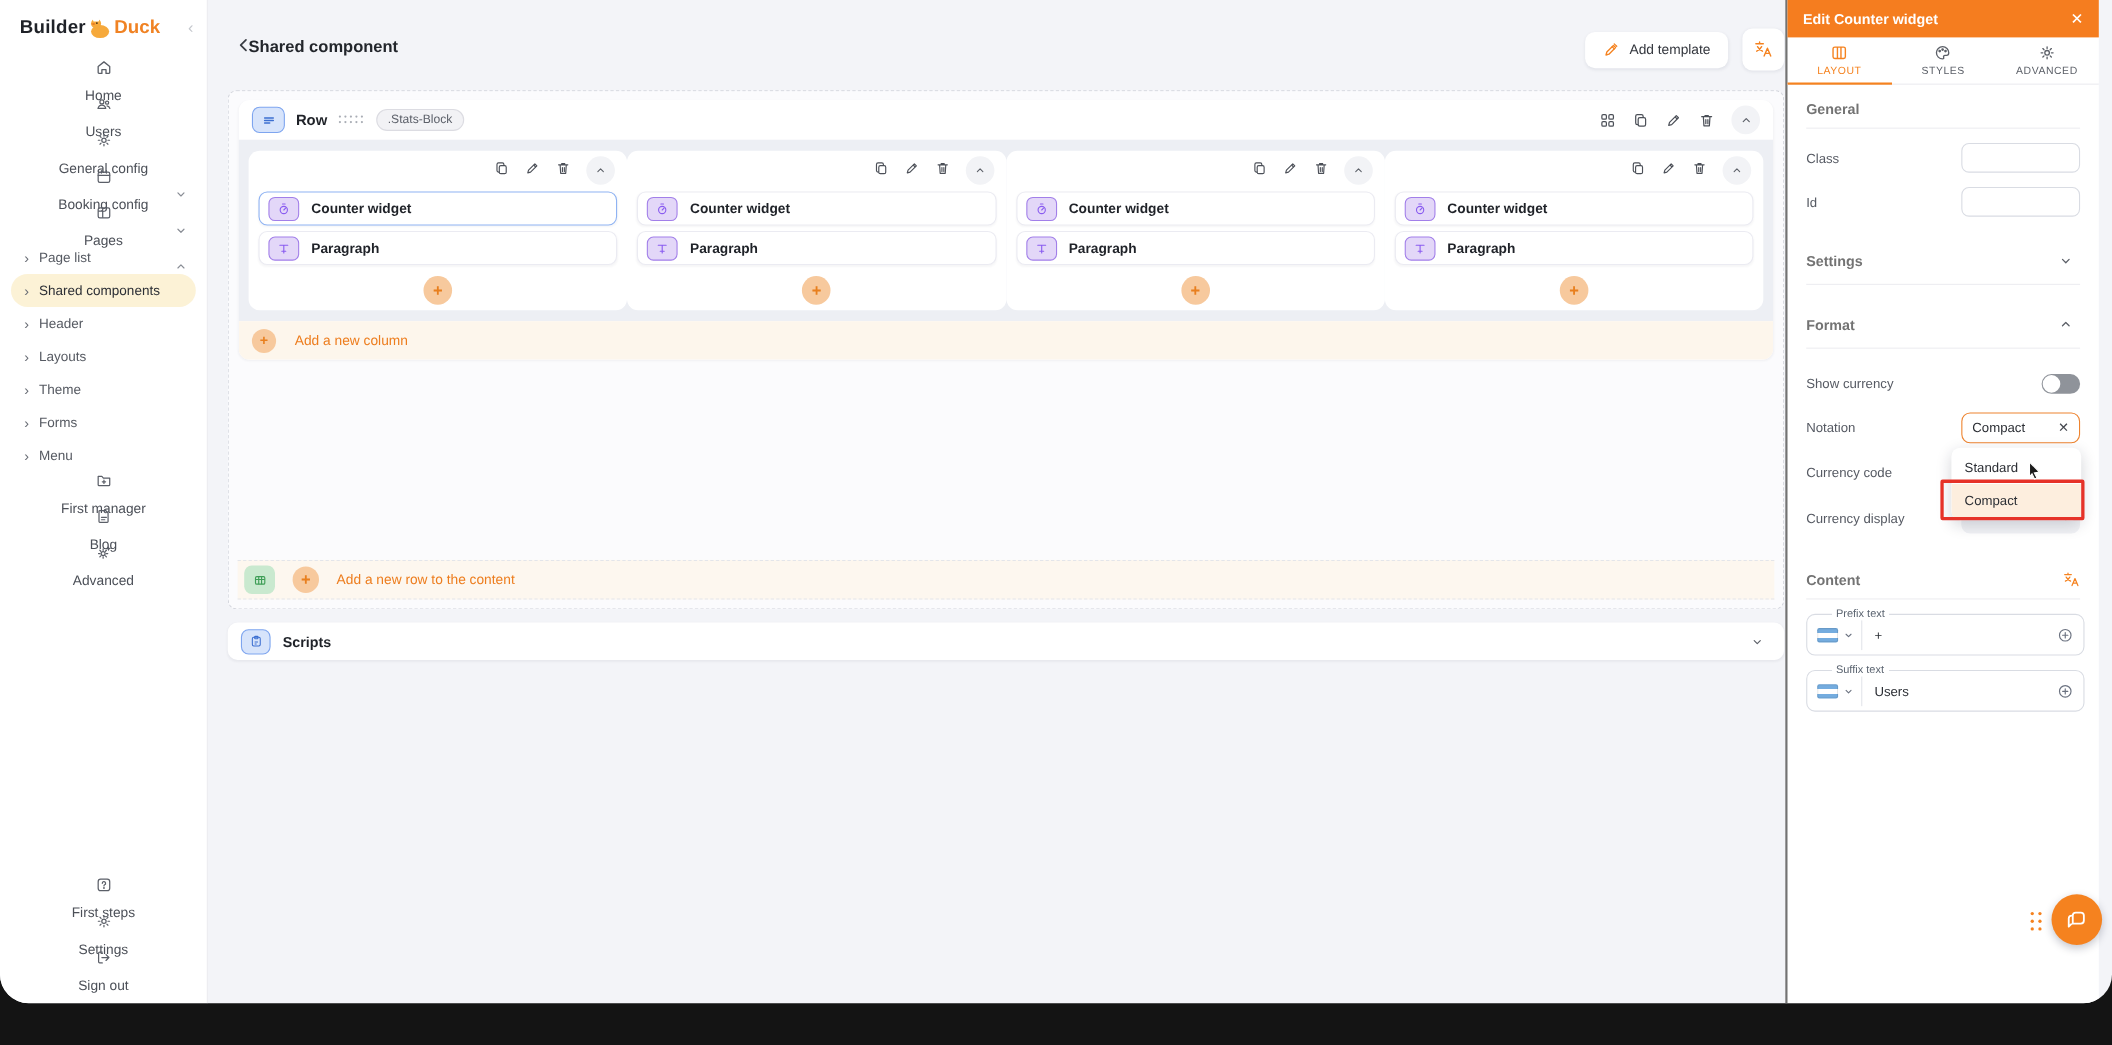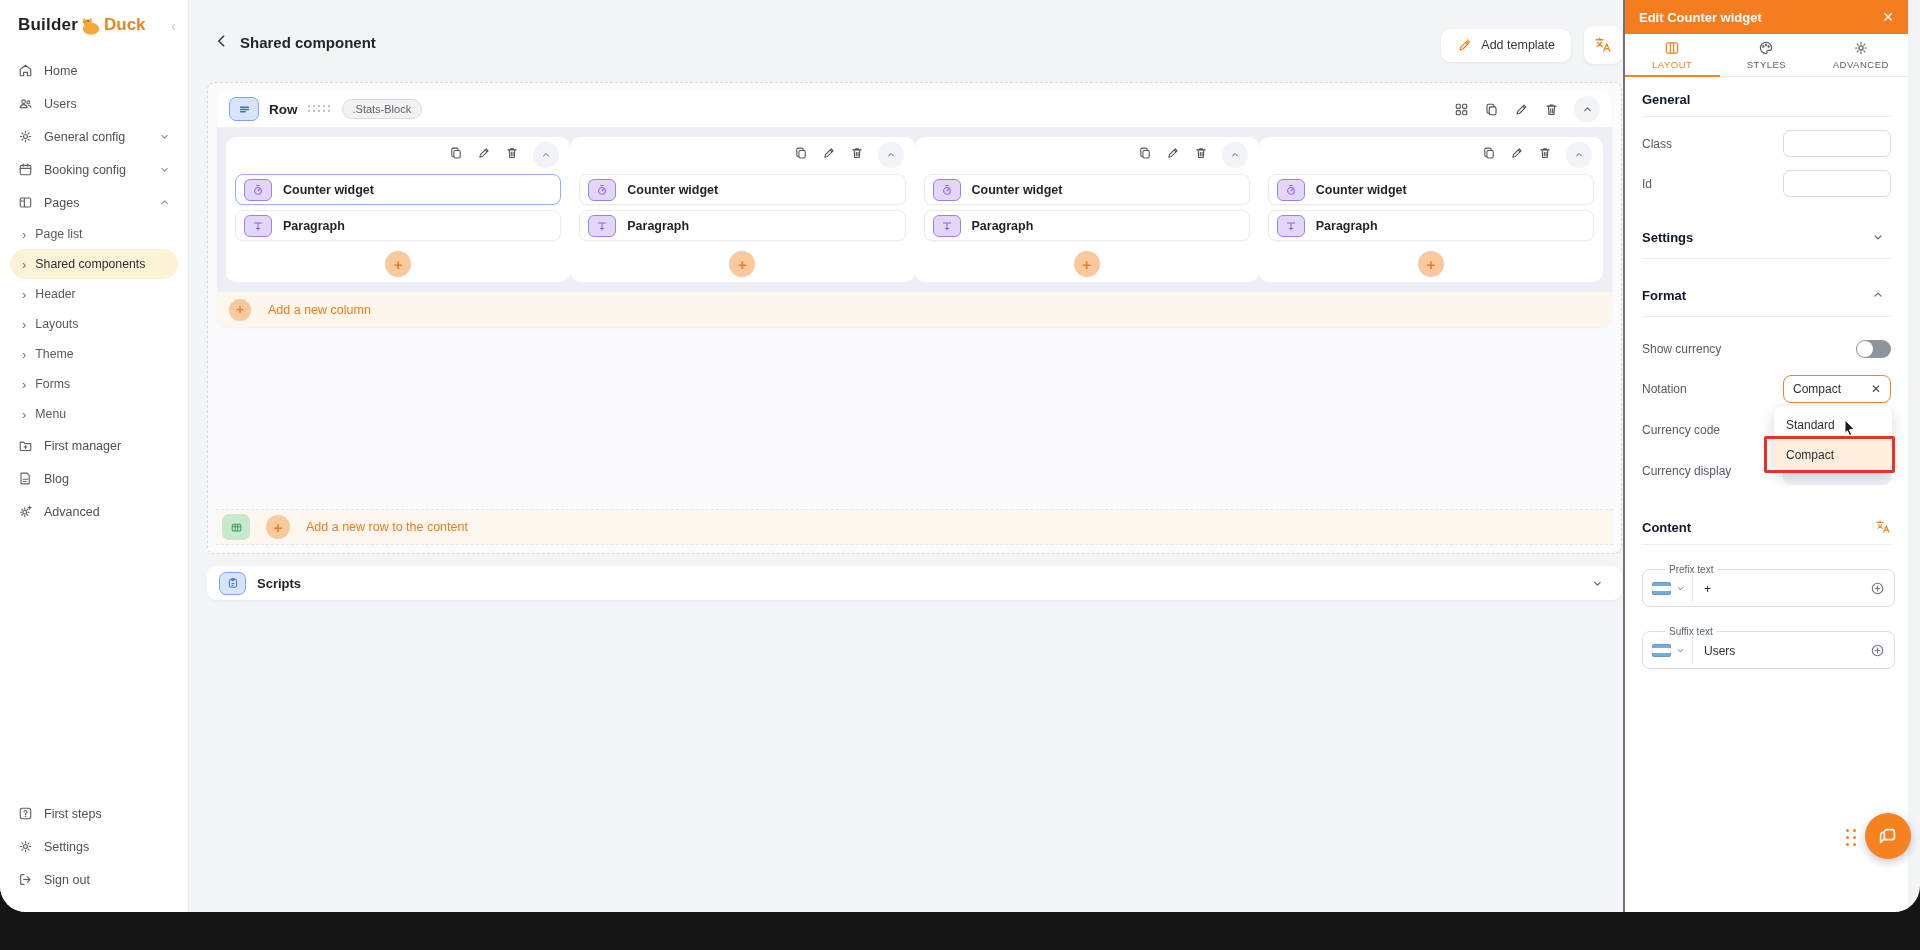--- a/index.html
+++ b/index.html
@@ -11,35 +11,35 @@
   
   .sidebar { position:absolute; left:0; top:0; width:189px; height:100%; background:#fff;
              border-right:1px solid #ececf0; display:flex; flex-direction:column; }
   .logo-row { display:flex; align-items:center; padding:14px 12px 10px 18px; }
   .logo-builder { font-size:17px; font-weight:800; color:#1f2228; letter-spacing:.2px; }
   .logo-duck-img { width:24px; height:22px; margin:0 1px; }
   .logo-duck { font-size:17px; font-weight:800; color:#f08223; }
   .logo-collapse { margin-left:auto; color:#c4c7cd; font-size:15px; cursor:pointer; line-height:1; }
   .nav { padding:8px 10px 0; }
   .s-item { display:flex; align-items:center; gap:11px; height:33px; padding:0 8px; color:#4c5058;
-            font-size:12.5px; border-radius:17px; cursor:pointer; }
+            font-size:12.5px; border-radius:17px; cursor:pointer;flex-direction:column; }
   .s-item svg { color:#5b5f68; flex:none; }
   .s-item .chev { margin-left:auto; color:#8a8e96; }
   .s-sub { display:flex; align-items:center; gap:9px; height:30px; padding:0 8px 0 12px; color:#565a62;
            font-size:12.3px; border-radius:16px; cursor:pointer; }
   .s-sub .arr { font-size:13px; color:#6a6e76; line-height:1; }
   .s-sub.active { background:#fcf2d6; color:#2c2f35; font-weight:400; }
   .nav-spacer { flex:1; }
   .nav-bottom { padding:0 10px 16px; }
 
   
   .main { position:absolute; left:190px; top:0; right:285px; bottom:0; }
   .main-header { position:absolute; left:0; top:30px; width:100%; height:30px; }
   .back-ic { position:absolute; left:24px; top:3px; color:#3a3d44; cursor:pointer; }
-  .page-title { position:absolute; left:50px; top:4px; font-size:15px; font-weight:700; color:#23262c; }
+  .page-title { position:absolute; left:36px; top:4px; font-size:15px; font-weight:700; color:#23262c; }
   .main-actions { position:absolute; right:13px; top:26px; display:flex; gap:13px; align-items:center; }
   .btn-template { display:flex; align-items:center; gap:9px; background:#fff; border-radius:9px;
                   padding:9px 16px; font-size:12.5px; color:#33363d; cursor:pointer;
                   box-shadow:0 1px 3px rgba(30,35,60,.08); }
   .btn-template svg { color:#f5821f; }
   .btn-icon-sq { width:38px; height:38px; background:#fff; border-radius:9px; display:flex; align-items:center;
                  justify-content:center; color:#f5821f; cursor:pointer; box-shadow:0 1px 3px rgba(30,35,60,.08); }
 
   .canvas { position:absolute; left:17px; right:13px; top:82px; height:472px;
             border:1px dashed #d5d7de; border-radius:8px; background:#fbfbfd; }
@@ -88,21 +88,21 @@
   .panel { position:absolute; right:12px; top:0; width:285px; height:100%; background:#fff; border-left:2px solid #737373; }
   .panel-head { height:34px; background:#f57d1f; color:#fff; display:flex; align-items:center; padding:0 14px; }
   .panel-title { font-size:13px; font-weight:600; }
   .panel-close { margin-left:auto; font-size:14px; cursor:pointer; font-weight:700; }
   .tabs { height:43px; display:flex; border-bottom:1px solid #ececf0; position:relative; }
   .tab { flex:1; display:flex; flex-direction:column; align-items:center; justify-content:center; gap:3px;
          font-size:9.5px; letter-spacing:.5px; color:#5c6068; cursor:pointer; }
   .tab.active { color:#f5821f; }
   .tab-underline { position:absolute; left:0; bottom:-1px; width:95px; height:2px; background:#f5821f; }
   .pbody { padding:15px 17px 0; position:relative; }
-  .sec-head { font-size:13px; font-weight:700; color:#0f172a; }
+  .sec-head { font-size:13px; font-weight:700; color:#737373; }
   .sec-row { display:flex; align-items:center; justify-content:space-between; }
   .divider { border:none; border-top:1px solid #ededf1; margin:9px 0 2px; }
   .frow { display:flex; align-items:center; justify-content:space-between; margin:13px 0; min-height:27px; }
   .flabel { font-size:12px; color:#565a63; }
   .pinput { width:108px; height:27px; border:1px solid #d9dce3; border-radius:7px; font-size:12px; padding:0 8px;
             color:#2b2e34; font-family:inherit; outline:none; background:#fff;}
   .chev-btn { width:26px; height:24px; border-radius:7px; display:flex; align-items:center; justify-content:center;
               color:#5c6068; cursor:pointer; background:#fff; }
   .toggle { width:35px; height:18px; border-radius:9px; background:#8f939a; position:relative; cursor:pointer; }
   .toggle .knob { position:absolute; left:1px; top:1px; width:16px; height:16px; border-radius:50%; background:#fff; }
@@ -115,21 +115,21 @@
                  justify-content:flex-end; padding:0 8px; color:#9a9ea6; cursor:pointer; }
   .dropdown { position:absolute; top:32px; right:-1px; width:118px; background:#fff; border-radius:8px;
               box-shadow:0 4px 14px rgba(20,25,50,.18); z-index:5; overflow:hidden; padding:3px 0; }
   .dd-opt { height:30px; display:flex; align-items:center; padding:0 12px; font-size:12px; color:#2b2e34; cursor:pointer; }
   .dd-opt.hovered { background:#fdeede; }
   .annot-red { position:absolute; top:61px; right:-4px; width:131px; height:37px; border:3px solid #e63228;
                border-radius:2px; z-index:7; pointer-events:none; }
   .cursor-svg { position:absolute; top:44px; right:34px; z-index:8; pointer-events:none; }
   .content-head { display:flex; align-items:center; justify-content:space-between; margin-top:34px; }
   .content-head .t-ic { color:#f5821f; cursor:pointer; display:flex; }
-  fieldset.txt-field { border:1px solid #d9dce3; border-radius:8px; margin-top:19px; padding:0 6px 4px; }
+  fieldset.txt-field { border:1px solid #d9dce3; border-radius:8px; margin-top:8px; padding:0 6px 4px; }
   fieldset.txt-field legend { font-size:10px; color:#5b6470; padding:0 4px; margin-left:16px; }
   .tf-row { display:flex; align-items:center; height:27px; }
   .flag-select { display:flex; align-items:center; gap:5px; padding:0 7px 0 3px; border-right:1px solid #e3e5ea;
                  height:100%; cursor:pointer; color:#6b7280; }
   .flag { width:19px; height:13px; border-radius:2px; box-shadow:inset 0 0 0 1px rgba(0,0,0,.10);
           background:linear-gradient(180deg,#74acdf 0 33%,#fff 33% 66%,#74acdf 66% 100%); }
   .tf-input { flex:1; border:none; outline:none; font-size:12px; color:#2b2e34; padding:0 11px; background:transparent; font-family:inherit;}
   .tf-plus { color:#6b7280; display:flex; margin-right:3px; cursor:pointer; }
 
   

